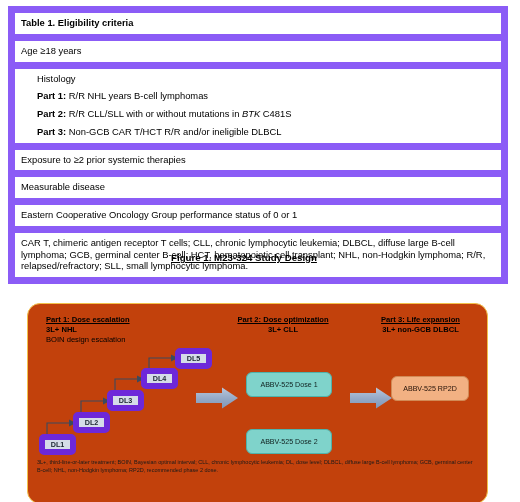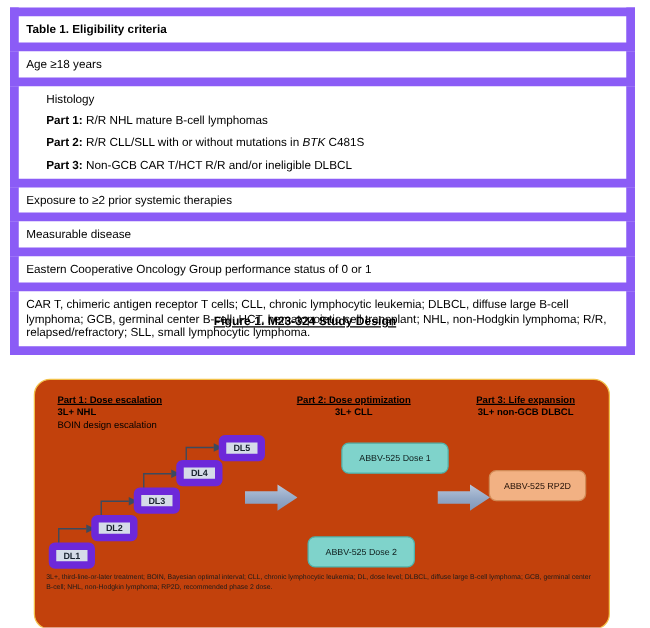--- a/index.html
+++ b/index.html
@@ -170,21 +170,21 @@
     background: #7fd3cb;
     border: 1px solid #4fb3ab;
     border-radius: 6px;
     font-size: 7.1px;
     color: #10201f;
     display: flex;
     align-items: center;
     justify-content: center;
     box-sizing: border-box;
   }
-  #teal1 { left: 218px; top: 50px; margin-left: 27px; }
+  #teal1 { left: 218px; top: 68px; }
   #teal2 { left: 218px; top: 125px; }
 
   
   .orange-box {
     position: absolute;
     left: 363px;
     top: 72px;
     width: 78px;
     height: 25px;
     background: #f2b183;
@@ -216,21 +216,21 @@
     <tbody>
       <tr>
         <td class="head-cell">Table 1. Eligibility criteria</td>
       </tr>
       <tr>
         <td>Age ≥18 years</td>
       </tr>
       <tr>
         <td class="hist-cell">
           <div class="hist-line">Histology</div>
-          <div class="hist-line"><b>Part 1:</b><span> R/R NHL mature B-cell lymphomas</span></div>
+          <div class="hist-line"><b>Part 1:</b><span> R/R NHL years B-cell lymphomas</span></div>
           <div class="hist-line"><b>Part 2:</b><span> R/R CLL/SLL with or without mutations in </span><i>BTK</i><span> C481S</span></div>
           <div class="hist-line"><b>Part 3:</b><span> Non-GCB CAR T/HCT R/R and/or ineligible DLBCL</span></div>
         </td>
       </tr>
       <tr>
         <td>Exposure to ≥2 prior systemic therapies</td>
       </tr>
       <tr>
         <td>Measurable disease</td>
       </tr>

